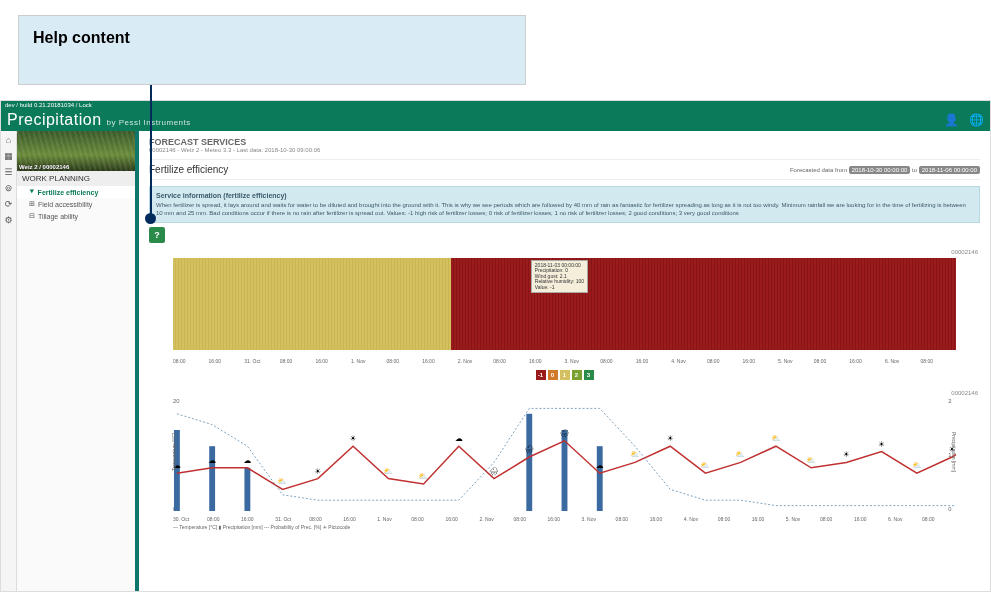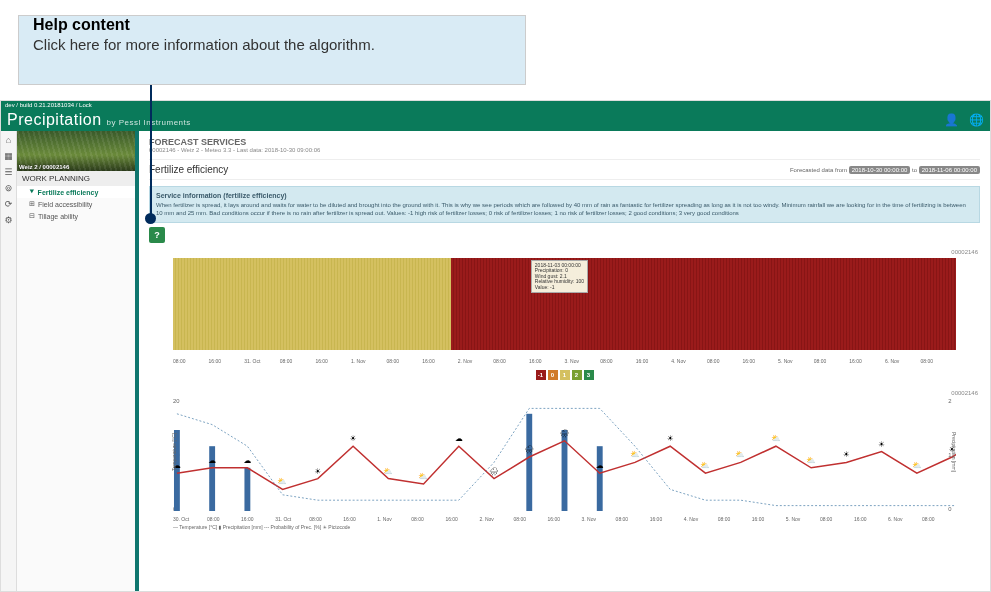--- a/index.html
+++ b/index.html
@@ -1,18 +1,18 @@
 <!DOCTYPE html>
 <html><head>
 <meta charset="utf-8">
 <style>
   * { box-sizing: border-box; margin: 0; padding: 0; }
   body { font-family: Arial, sans-serif; font-size: 10px; background: #fff; width: 991px; height: 592px; position: relative; overflow: hidden; }
   
-  .callout { position: absolute; left: 18px; top: 15px; width: 508px; height: 70px; background: #d9ebf5; border: 1px solid #ccc; padding: 0 14px; z-index: 100; }
+  .callout { position: absolute; left: 18px; top: 15px; width: 508px; height: 70px; background: #d9ebf5; border: 1px solid #ccc; padding: 13px 14px; z-index: 100; }
   .callout h3 { font-size: 16px; font-weight: bold; color: #000; margin-bottom: 2px; }
   .callout p { font-size: 15px; color: #333; }
   .callout-line { position: absolute; left: 150px; top: 85px; width: 2px; height: 130px; background: #002b5c; z-index: 99; }
   .callout-dot { position: absolute; left: 145px; top: 213px; width: 11px; height: 11px; border-radius: 50%; background: #002b5c; z-index: 99; }
   
   .app { position: absolute; left: 0; top: 100px; right: 0; bottom: 0; display: flex; flex-direction: column; border: 1px solid #ddd; }
   
   .breadcrumb-bar { background: #0a7a5a; color: #fff; font-size: 6px; padding: 1px 4px; }
   .logo-bar { background: #0a7a5a; color: #fff; padding: 2px 6px; display: flex; align-items: center; justify-content: space-between; }
   .logo-text { font-size: 16px; font-weight: 300; letter-spacing: 0.5px; }
@@ -66,21 +66,20 @@
   .weather-axis span { flex: 1; text-align: left; white-space: nowrap; }
   .weather-legend { font-size: 5px; color: #666; margin-top: 2px; }
   .axis-label-l { position: absolute; left: -18px; top: 50px; transform: rotate(-90deg); font-size: 5px; color: #666; }
   .axis-label-r { position: absolute; right: -18px; top: 50px; transform: rotate(90deg); font-size: 5px; color: #666; }
 </style>
 </head>
 <body>
 
 <div class="callout">
   <h3>Help content</h3>
-  <p>Click here for more information about the algorithm.</p>
 </div>
 <div class="callout-line"></div>
 <div class="callout-dot"></div>
 
 <div class="app">
   <div class="breadcrumb-bar">dev / build 0.21.20181034 / Lock</div>
   <div class="logo-bar">
     <div class="logo-text">
       <span>Precipitation</span>
       <span class="sub">by Pessl Instruments</span>

